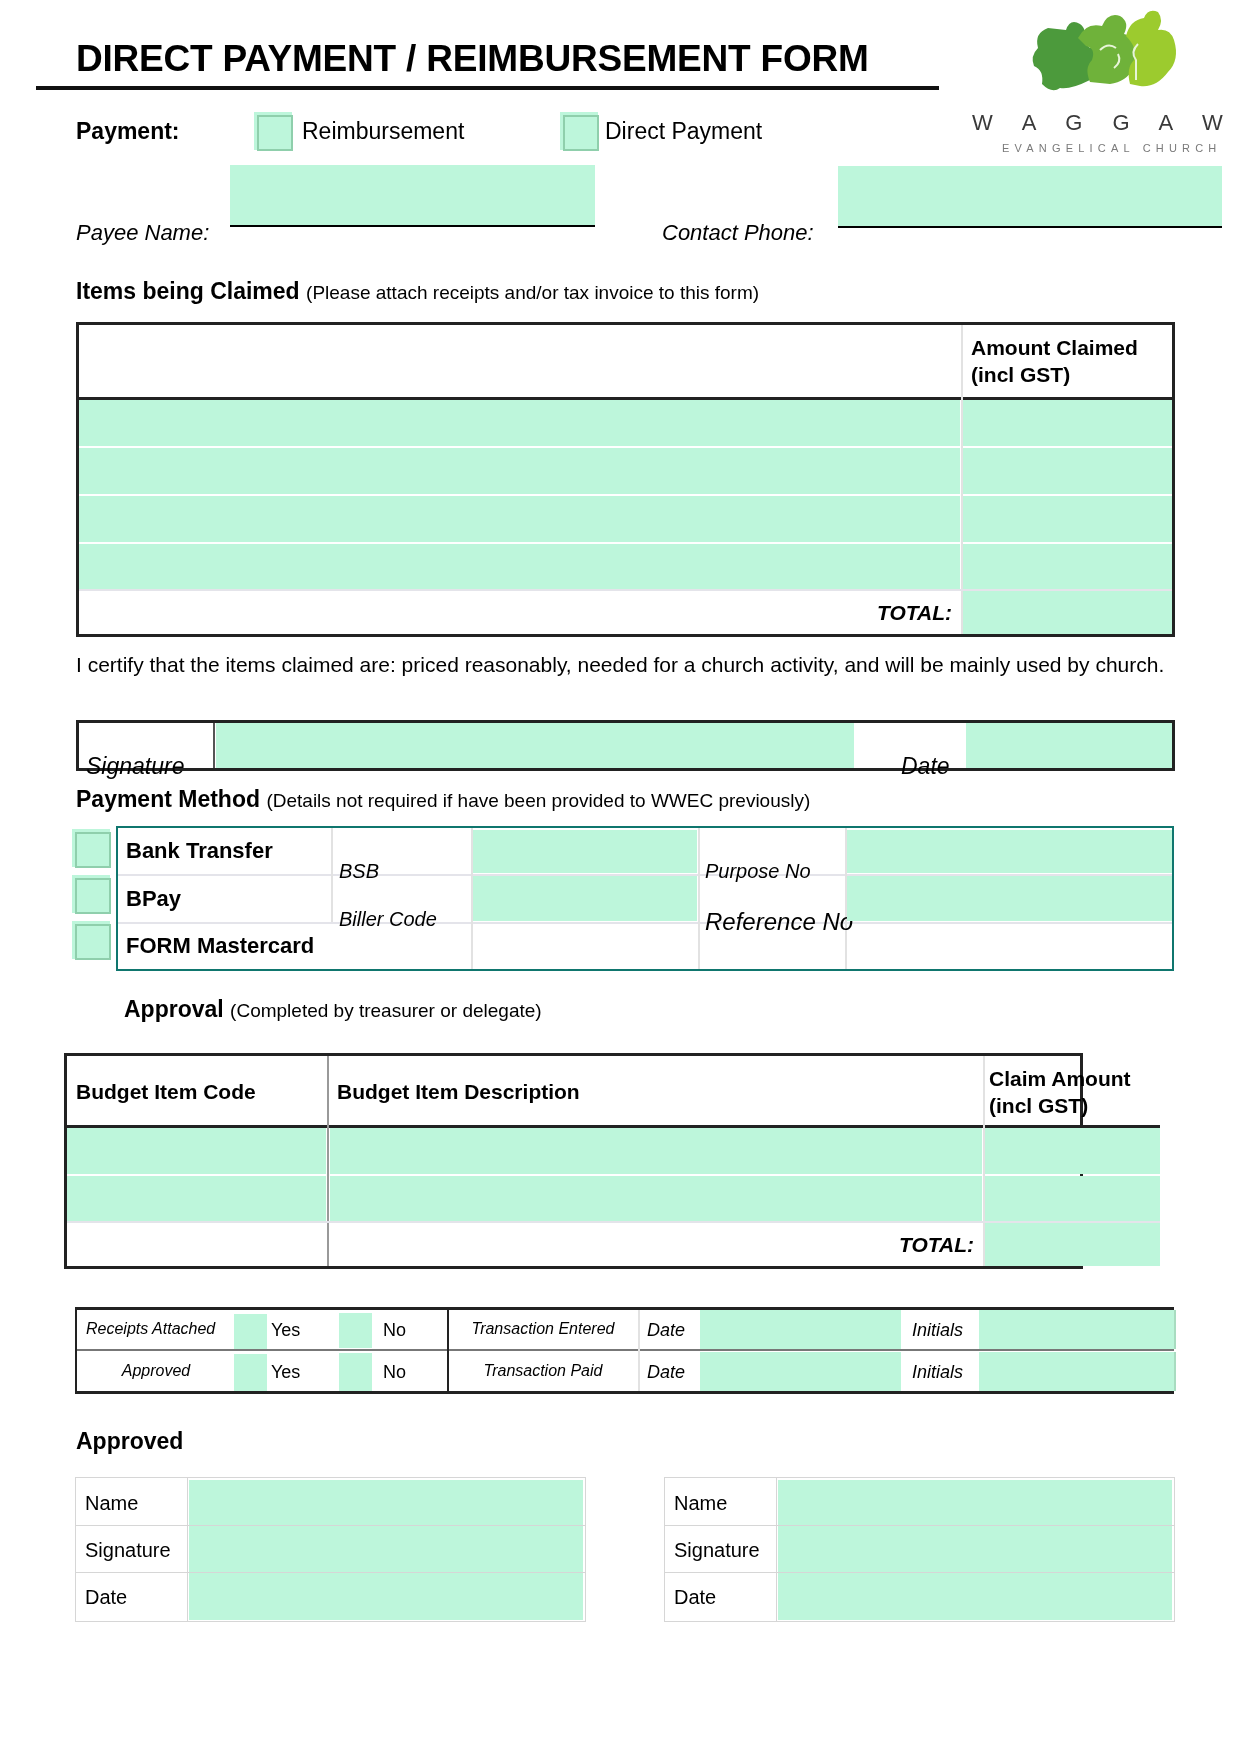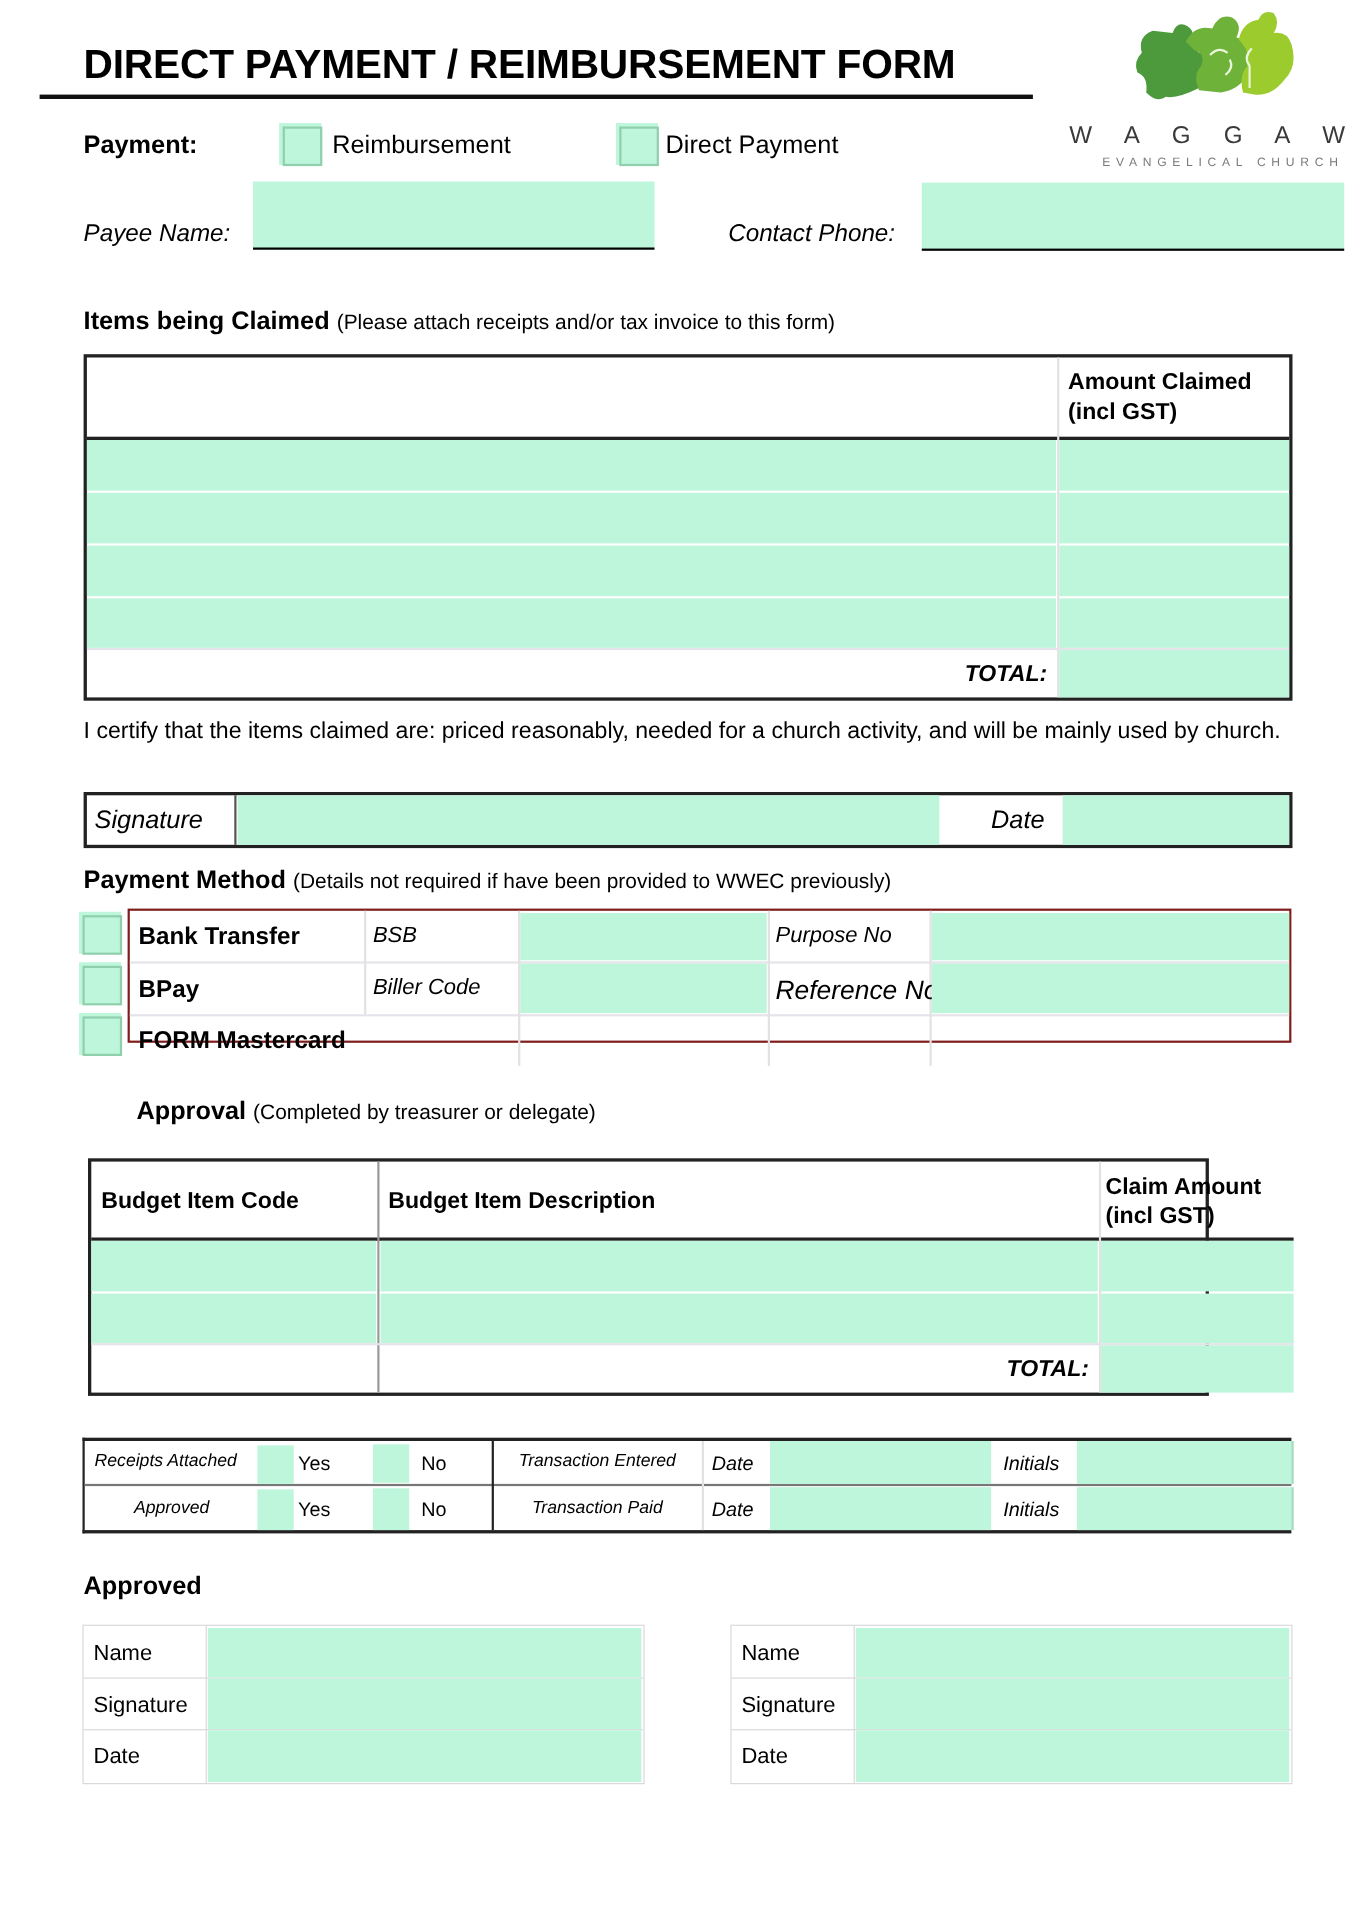--- a/index.html
+++ b/index.html
@@ -7,21 +7,21 @@
   body { position: relative; font-family: "Liberation Sans", sans-serif; color: #000; }
   .abs { position: absolute; }
   .green { background: #bdf6db; }
   .title { left: 76px; top: 38px; font-size: 37px; font-weight: bold; letter-spacing: -0.2px; white-space: nowrap; }
   .rule { left: 36px; top: 86px; width: 903px; height: 4px; background: #111; }
   .logo-wrap { left: 1030px; top: 8px; width: 150px; height: 90px; }
   .logo-text { left: 972px; top: 110px; width: 268px; font-size: 22px; letter-spacing: 12px; color: #3a3a3a; white-space: nowrap; }
   .logo-sub { left: 1002px; top: 142px; width: 230px; font-size: 11px; letter-spacing: 5.2px; color: #7a7a7a; white-space: nowrap; }
   .lbl-bold { font-weight: bold; font-size: 23px; }
   .lbl { font-size: 23px; }
-  .lbl-it { font-style: italic; font-size: 22px; }
+  .lbl-it { font-style: italic; font-size: 22px; margin-top: 21px; }
   .cb { width: 38px; height: 38px; background: #bdf6db; border: 3px solid #bdf6db; }
   .cb::after { content: ""; display: block; width: 100%; height: 100%; border: 2px solid #8fcfac; }
   .line-field { border-bottom: 2px solid #000; }
   .heading { font-size: 23px; font-weight: bold; white-space: nowrap; }
   .heading span { font-weight: normal; font-size: 19px; }
   .box { border: 3px solid #222; }
   .th { font-weight: bold; font-size: 21px; }
   .cell { position: absolute; }
   .hl { position: absolute; height: 2px; background: #e4e4ea; }
   .vl { position: absolute; width: 2px; background: #e2e2e2; }
@@ -92,21 +92,21 @@
   <div class="cell green" style="left:137px; top:0; width:638px; height:45px;"></div>
   <div class="cell lbl-it" style="left:822px; top:9px; font-size:23px;">Date</div>
   <div class="cell green" style="left:887px; top:0; width:206px; height:45px;"></div>
 </div>
 
 <div class="abs heading" style="left:76px; top:786px;">
   <b>Payment Method</b>
   <span>(Details not required if have been provided to WWEC previously)</span>
 </div>
 
-<div class="abs" style="left:116px; top:826px; width:1058px; height:122px; border:2px solid #7f1d1d;padding-left:20px;">
+<div class="abs" style="left:116px; top:826px; width:1058px; height:145px; border:2px solid #0f766e;padding-left:20px;">
   <div class="hl" style="left:0; top:46px; width:1054px;"></div>
   <div class="hl" style="left:0; top:94px; width:1054px;"></div>
   <div class="vl" style="left:213px; top:0; height:94px;"></div>
   <div class="vl" style="left:353px; top:0; height:141px;"></div>
   <div class="vl" style="left:580px; top:0; height:141px;"></div>
   <div class="vl" style="left:727px; top:0; height:141px;"></div>
 
   <div class="cell lbl-bold" style="left:8px; top:10px; font-size:22px;">Bank Transfer</div>
   <div class="cell lbl-it" style="left:221px; top:11px; font-size:20px;">BSB</div>
   <div class="cell green" style="left:355px; top:2px; width:224px; height:43px;"></div>
@@ -123,21 +123,21 @@
 </div>
 <div class="abs cb" style="left:72px; top:829px;"></div>
 <div class="abs cb" style="left:72px; top:875px;"></div>
 <div class="abs cb" style="left:72px; top:921px;"></div>
 
 <div class="abs heading" style="left:76px; top:996px;margin-left:48px;">
   <b>Approval</b>
   <span>(Completed by treasurer or delegate)</span>
 </div>
 
-<div class="abs box" style="left:80px; top:1053px; width:1019px; height:216px;">
+<div class="abs box" style="left:64px; top:1053px; width:1019px; height:216px;">
   <div class="cell th" style="left:9px; top:24px;">Budget Item Code</div>
   <div class="cell th" style="left:270px; top:24px;">Budget Item Description</div>
   <div class="cell th" style="left:922px; top:9px; width:170px; line-height:27px;">
     <div>Claim Amount</div>
     <div>(incl GST)</div>
   </div>
   <div class="cell" style="left:0; top:69px; width:1093px; height:3px; background:#222;"></div>
   <div class="vl" style="left:260px; top:0; height:210px; background:#999;"></div>
   <div class="vl" style="left:916px; top:0; height:210px;"></div>
 

